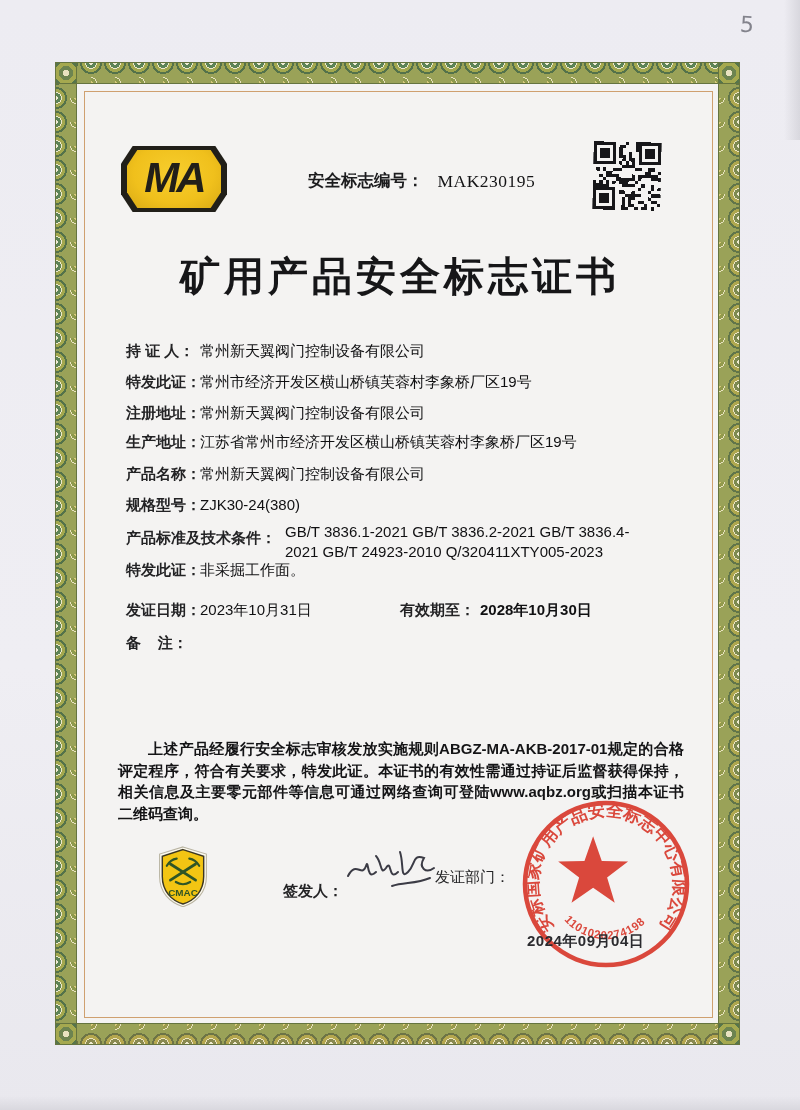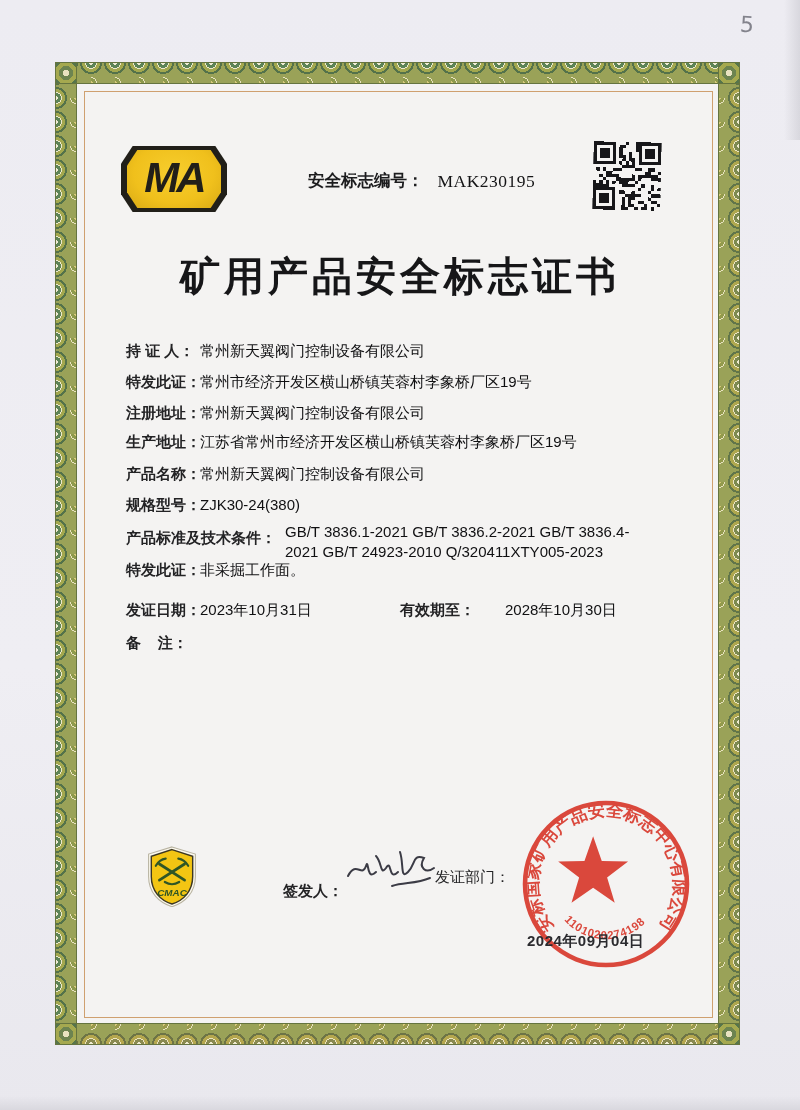--- a/index.html
+++ b/index.html
@@ -63,26 +63,26 @@
   .qr svg{width:100%;height:100%;shape-rendering:crispEdges;}
 
   .title{position:absolute;left:0;top:249px;width:800px;text-align:center;font-size:40px;font-weight:900;color:#161618;letter-spacing:4px;}
 
   
   .row{position:absolute;left:0;width:800px;font-size:15px;color:#18181a;}
   .row .lbl{position:absolute;left:126px;font-weight:700;white-space:pre;color:#232325;}
   .row .val{position:absolute;left:200px;font-weight:400;color:#101012;}
   .row .val.std{left:285px;width:345px;line-height:19.5px;}
   .row .lbl2{position:absolute;left:400px;font-weight:700;white-space:pre;color:#232325;}
-  .row .val2{position:absolute;left:505px;font-weight:400;color:#101012;}
+  .row .val2{position:absolute;left:480px;font-weight:700;color:#101012;}
 
   .statement{position:absolute;left:118px;top:738px;width:566px;font-size:15px;line-height:21.5px;font-weight:700;color:#141416;text-align:justify;text-indent:2em;}
 
   
-  .cmac{position:absolute;left:145px;top:846px;width:54px;height:62px;font-style:italic;}
+  .cmac{position:absolute;left:156px;top:846px;width:54px;height:62px;}
 
   .signer{position:absolute;left:283px;top:866px;font-size:15px;font-weight:600;color:#232325;white-space:pre;margin-top:16px;}
   .signature{position:absolute;left:342px;top:842px;width:100px;height:56px;}
   .dept{position:absolute;left:435px;top:868px;font-size:15px;font-weight:400;color:#232325;white-space:pre;}
 
   
   .stamp{position:absolute;left:514px;top:792px;width:184px;height:184px;opacity:.92;mix-blend-mode:multiply;}
   .datestamp{position:absolute;left:527px;top:896px;font-size:15px;font-weight:700;color:#2a2a2e;letter-spacing:.5px;z-index:5;margin-top:36px;}
 </style>
 </head>
@@ -374,20 +374,21 @@
     <span class="lbl">发证日期：</span>
     <span class="val">2023年10月31日</span>
     <span class="lbl2">有效期至：</span>
     <span class="val2">2028年10月30日</span>
   </div>
 
   <div class="row" style="top:634px;">
     <span class="lbl">备    注：</span>
   </div>
 
+  <div class="statement">上述产品经履行安全标志审核发放实施规则ABGZ-MA-AKB-2017-01规定的合格评定程序，符合有关要求，特发此证。本证书的有效性需通过持证后监督获得保持，相关信息及主要零元部件等信息可通过网络查询可登陆www.aqbz.org或扫描本证书二维码查询。</div>
 
   <div class="cmac">
     <svg viewBox="0 0 60 68" xmlns="http://www.w3.org/2000/svg">
       <path d="M30 1 L56 9 V34 C56 52 44.5 63 30 67.5 C15.5 63 4 52 4 34 V9 Z" fill="#fbf8ee" stroke="#b9b4a2" stroke-width="1.2"></path>
       <path d="M30 4 L53 11.5 V34 C53 50 43 60.5 30 64.5 C17 60.5 7 50 7 34 V11.5 Z" fill="#f3c513" stroke="#3c3722" stroke-width="1.6"></path>
       <g stroke="#2f5526" stroke-width="3" stroke-linecap="round">
         <line x1="16" y1="20" x2="44" y2="38"></line>
         <line x1="44" y1="20" x2="16" y2="38"></line>
         <path d="M12 22 Q16 15 23 14" fill="none" stroke-width="2.4"></path>
         <path d="M48 22 Q44 15 37 14" fill="none" stroke-width="2.4"></path>

